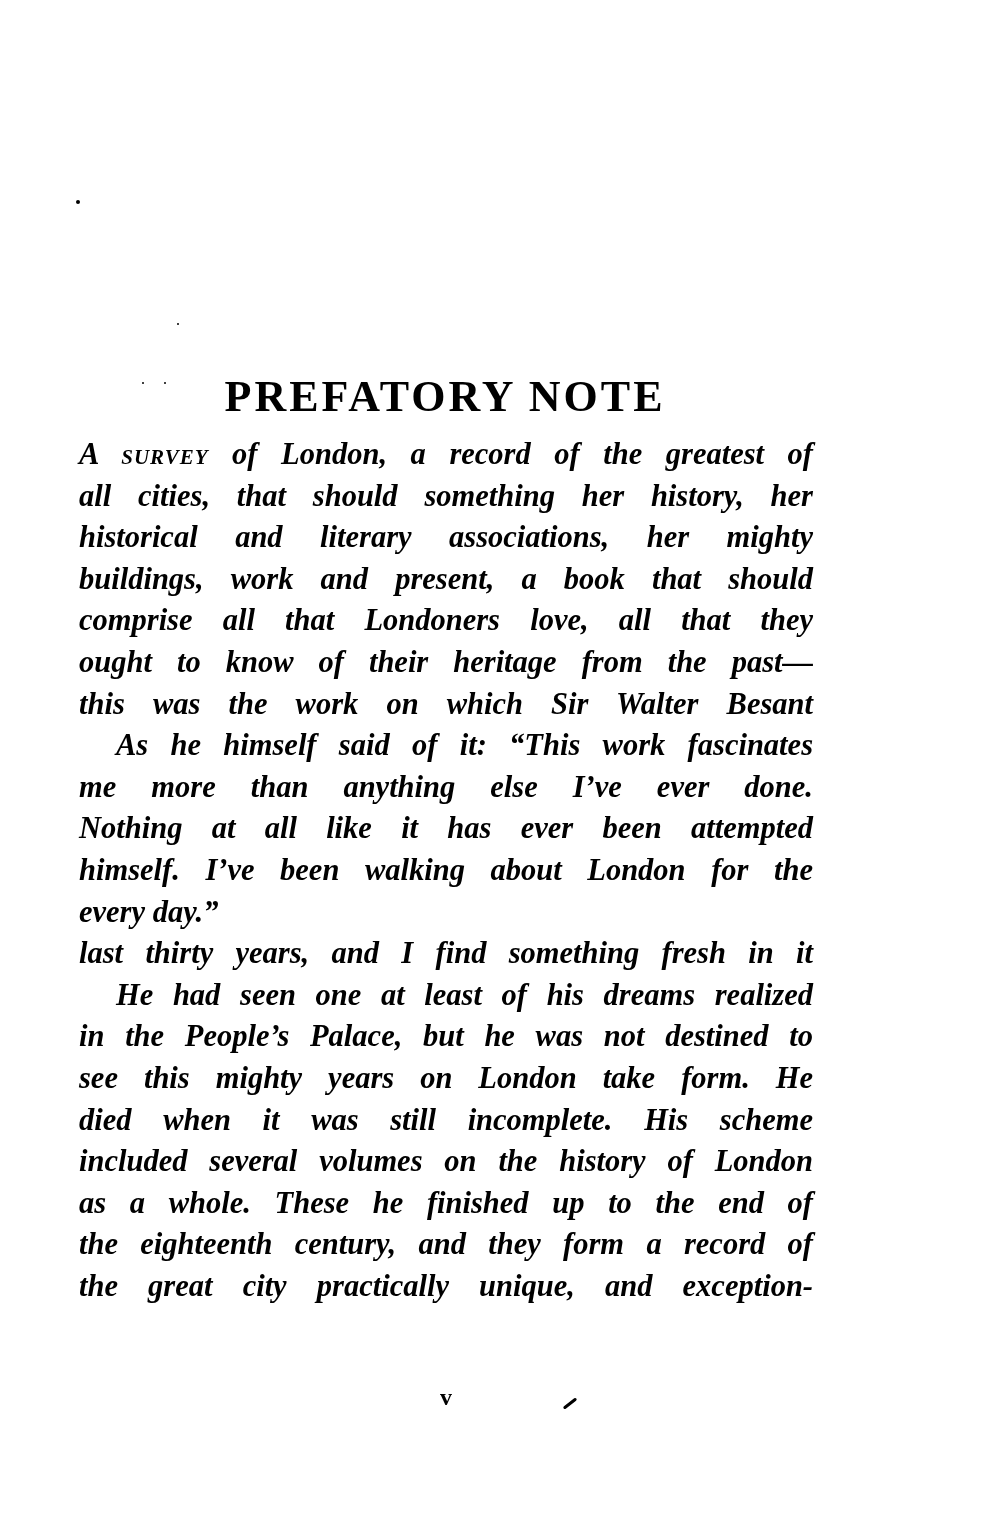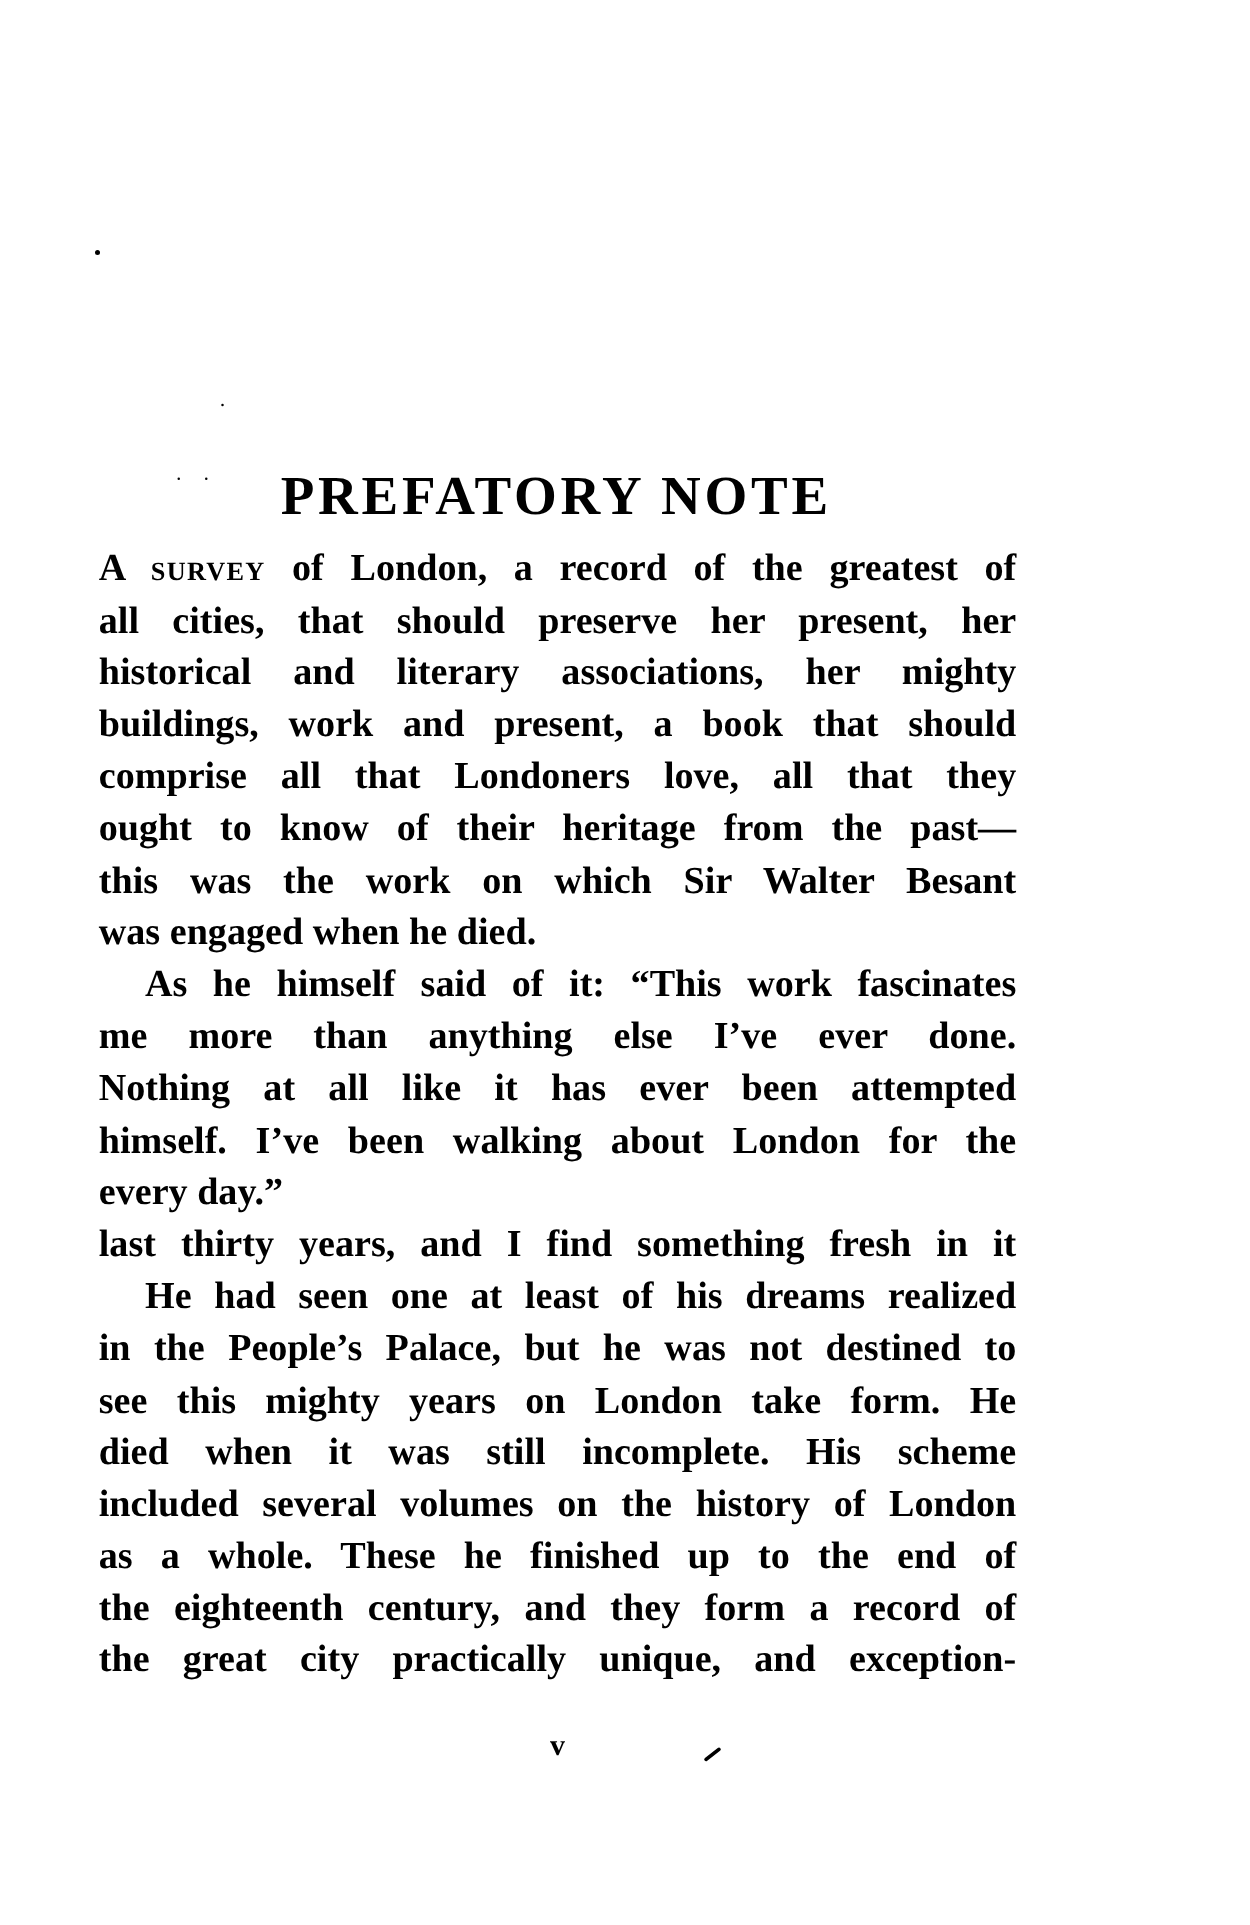--- a/index.html
+++ b/index.html
@@ -44,20 +44,21 @@
       font-weight: bold;
     }
     .line {
       display: block;
       height: 41.6px;
       line-height: 41.6px;
       text-align: justify;
       text-align-last: justify;
       white-space: nowrap;
       overflow: visible;
+      font-style: italic;
     }
     .line.last {
       text-align-last: left;
     }
     .line.indent {
       padding-left: 37px;
     }
     .smallcaps {
       font-variant: small-caps;
       letter-spacing: 1px;
@@ -97,27 +98,26 @@
   <span class="speck" style="left:177px;top:323px;width:2px;height:2px;"></span>
   <span class="speck" style="left:142px;top:382px;width:2px;height:2px;"></span>
   <span class="speck" style="left:164px;top:382px;width:2px;height:2px;"></span>
 
   <h1 class="title">PREFATORY NOTE</h1>
 
   <div class="body-text">
 
     <div>
       <span class="line"><span>A </span><span class="smallcaps">survey</span><span> of London, a record of the greatest of</span></span>
-      <span class="line">all cities, that should preserve her present, her</span>
+      <span class="line">all cities, that should something her history, her</span>
       <span class="line">historical and literary associations, her mighty</span>
       <span class="line">buildings, work and present, a book that should</span>
       <span class="line">comprise all that Londoners love, all that they</span>
       <span class="line">ought to know of their heritage from the past—</span>
       <span class="line">this was the work on which Sir Walter Besant</span>
-      <span class="line last">was engaged when he died.</span>
     </div>
 
     <div>
       <span class="line indent">As he himself said of it: “This work fascinates</span>
       <span class="line">me more than anything else I’ve ever done.</span>
       <span class="line">Nothing at all like it has ever been attempted</span>
       <span class="line">himself. I’ve been walking about London for the</span>
       <span class="line last">every day.”</span>
       <span class="line">last thirty years, and I find something fresh in it</span>
     </div>

